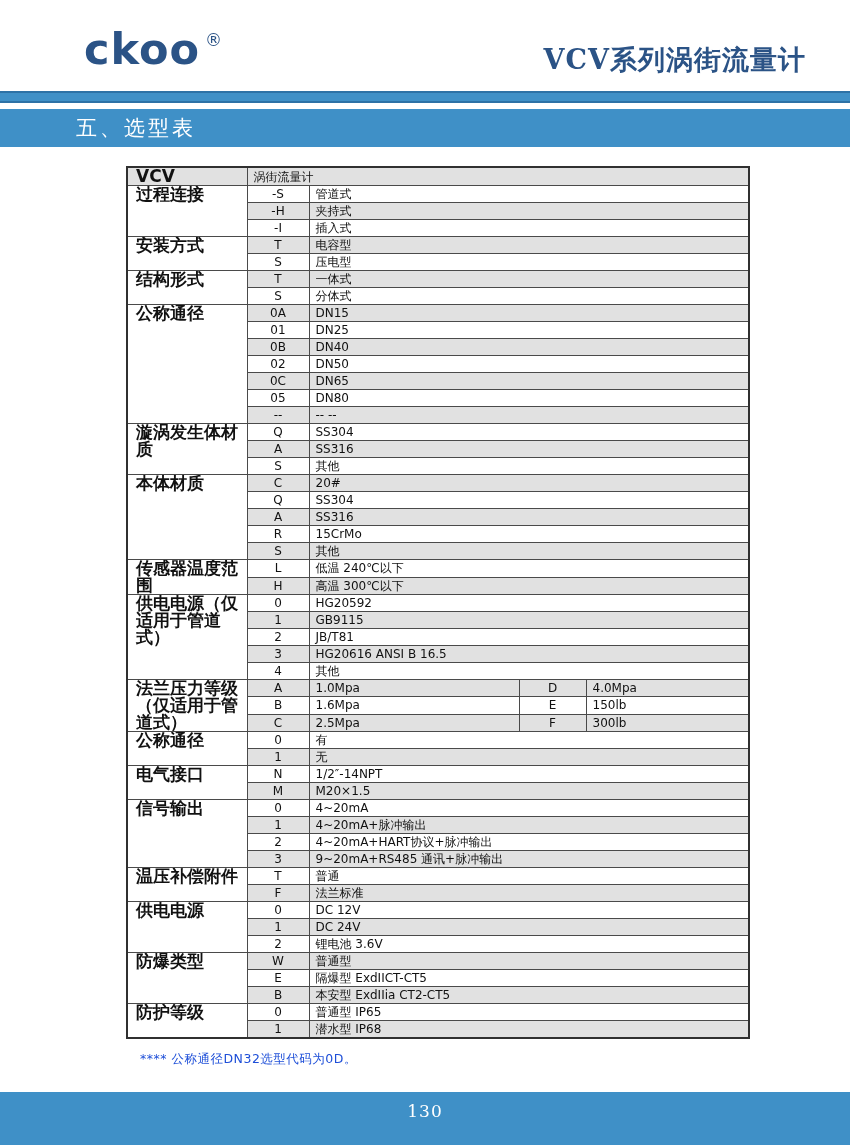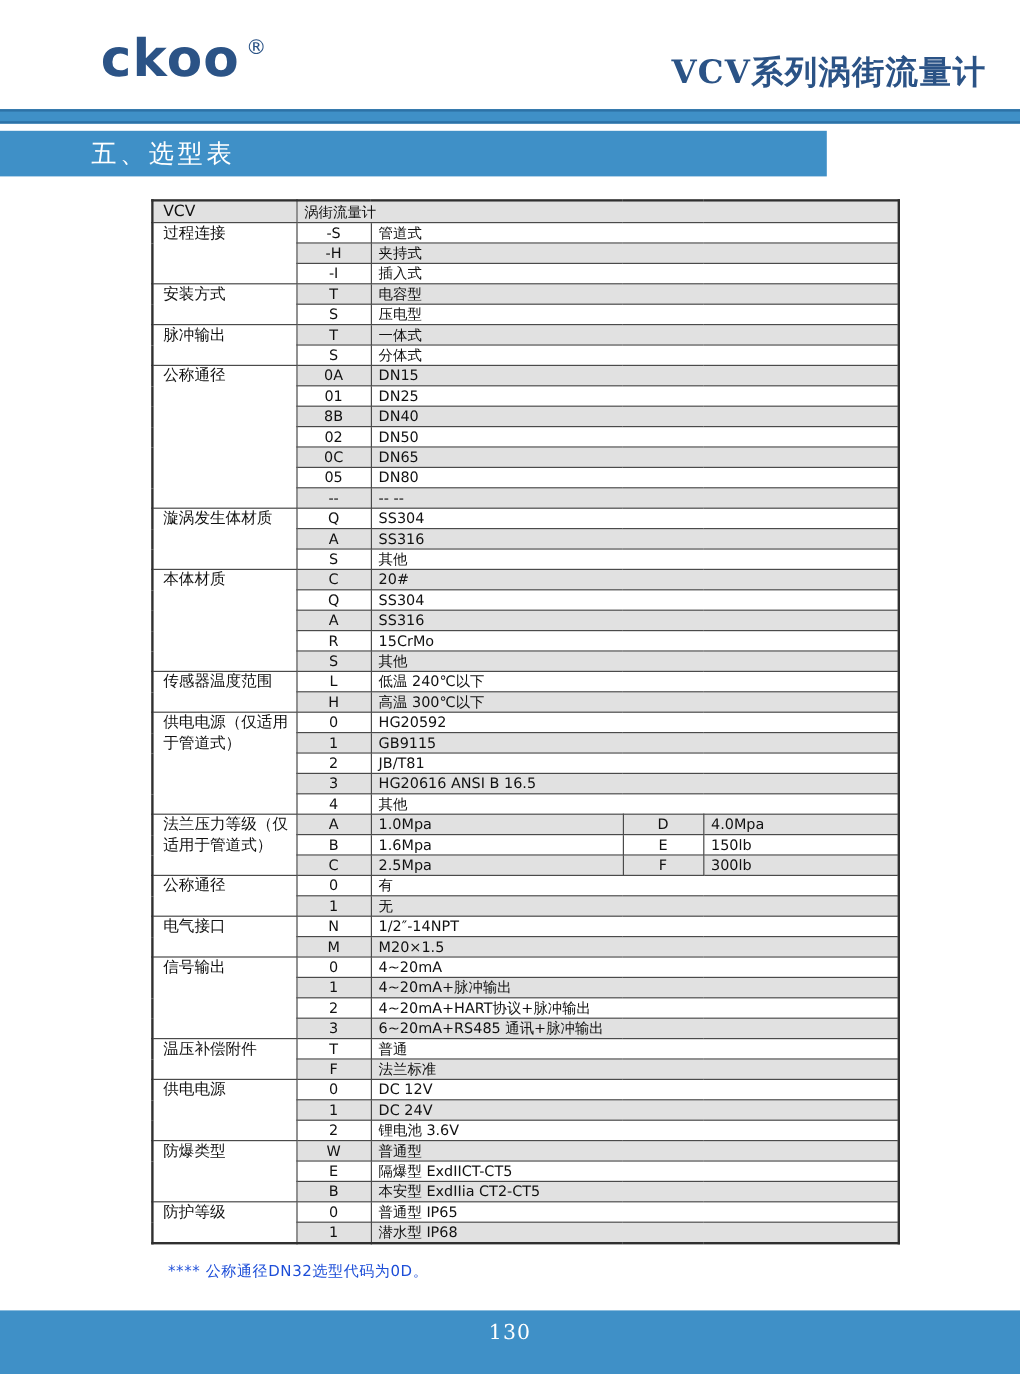--- a/index.html
+++ b/index.html
@@ -6,46 +6,47 @@
   body{
     width:850px;height:1145px;position:relative;background:#ffffff;
     font-family:"DejaVu Sans","Liberation Sans",sans-serif;overflow:hidden;
   }
   .logo{
     position:absolute;left:84px;top:28px;font-size:43px;font-weight:bold;
     color:var(--navy,#2b5386);letter-spacing:1px;line-height:1;text-align:right;
   }
   .logo .reg{font-size:17px;font-weight:normal;vertical-align:18px;margin-left:5px;}
   .doc-title{
-    position:absolute;right:28px;top:42px;font-size:27px;font-weight:bold;
+    position:absolute;right:44px;top:42px;font-size:27px;font-weight:bold;
     color:var(--navy,#2b5386);font-family:"DejaVu Serif","Liberation Serif",serif;
     letter-spacing:1px;
   }
   .bar-thin{
     position:absolute;left:0;top:91px;width:850px;height:12px;box-sizing:border-box;
     background:var(--accent,#3f90c7);
     border-top:2px solid #2d72a6;border-bottom:2px solid #2d72a6;
   }
   .banner{
-    position:absolute;left:0;top:109px;width:689px;height:38px;box-sizing:border-box;
+    position:absolute;left:0;top:109px;width:850px;height:38px;box-sizing:border-box;
     background:var(--accent,#3f90c7);color:#ffffff;font-size:21px;line-height:38px;
     padding-left:76px;letter-spacing:3px;
   }
   .ptable{
     position:absolute;left:126px;top:166px;width:622px;
     border-collapse:collapse;table-layout:fixed;
     font-size:12px;color:#111111;border:2px solid #303030;
   }
   .ptable td{
     border:1px solid #4a4a4a;height:17px;line-height:16px;padding:0 6px;
     box-sizing:border-box;overflow:hidden;white-space:nowrap;background:#ffffff;
   }
   .ptable td.lbl{
-    white-space:normal;vertical-align:top;font-size:13px;line-height:17px;
+    white-space:normal;vertical-align:top;font-size:17px;line-height:17px;
     padding:0 4px 0 8px;
+    font-weight:bold;
   }
   .ptable td.code{text-align:center;padding:0 2px;}
   .ptable td.g{background:var(--rowgray,#e1e1e1);}
   .note{position:absolute;left:140px;top:1051px;font-size:12.5px;color:#1d4ed8;letter-spacing:0.5px;}
   .footer{
     position:absolute;left:0;top:1092px;width:850px;height:53px;box-sizing:border-box;
     background:var(--accent,#3f90c7);color:#ffffff;text-align:center;
     font-family:"DejaVu Serif","Liberation Serif",serif;font-size:17px;padding-top:9px;
     letter-spacing:1px;
   }
@@ -94,39 +95,39 @@
       <tr>
         <td class="lbl" rowspan="2">安装方式</td>
         <td class="code g">T</td>
         <td class="desc g" colspan="3">电容型</td>
       </tr>
       <tr>
         <td class="code">S</td>
         <td class="desc" colspan="3">压电型</td>
       </tr>
       <tr>
-        <td class="lbl" rowspan="2">脉冲输出</td>
+        <td class="lbl" rowspan="2">结构形式</td>
         <td class="code g">T</td>
         <td class="desc g" colspan="3">一体式</td>
       </tr>
       <tr>
         <td class="code">S</td>
         <td class="desc" colspan="3">分体式</td>
       </tr>
       <tr>
         <td class="lbl" rowspan="7">公称通径</td>
         <td class="code g">0A</td>
         <td class="desc g" colspan="3">DN15</td>
       </tr>
       <tr>
         <td class="code">01</td>
         <td class="desc" colspan="3">DN25</td>
       </tr>
       <tr>
-        <td class="code g">8B</td>
+        <td class="code g">0B</td>
         <td class="desc g" colspan="3">DN40</td>
       </tr>
       <tr>
         <td class="code">02</td>
         <td class="desc" colspan="3">DN50</td>
       </tr>
       <tr>
         <td class="code g">0C</td>
         <td class="desc g" colspan="3">DN65</td>
       </tr>
@@ -247,21 +248,21 @@
       <tr>
         <td class="code g">1</td>
         <td class="desc g" colspan="3">4~20mA+脉冲输出</td>
       </tr>
       <tr>
         <td class="code">2</td>
         <td class="desc" colspan="3">4~20mA+HART协议+脉冲输出</td>
       </tr>
       <tr>
         <td class="code g">3</td>
-        <td class="desc g" colspan="3">6~20mA+RS485 通讯+脉冲输出</td>
+        <td class="desc g" colspan="3">9~20mA+RS485 通讯+脉冲输出</td>
       </tr>
       <tr>
         <td class="lbl" rowspan="2">温压补偿附件</td>
         <td class="code">T</td>
         <td class="desc" colspan="3">普通</td>
       </tr>
       <tr>
         <td class="code g">F</td>
         <td class="desc g" colspan="3">法兰标准</td>
       </tr>

